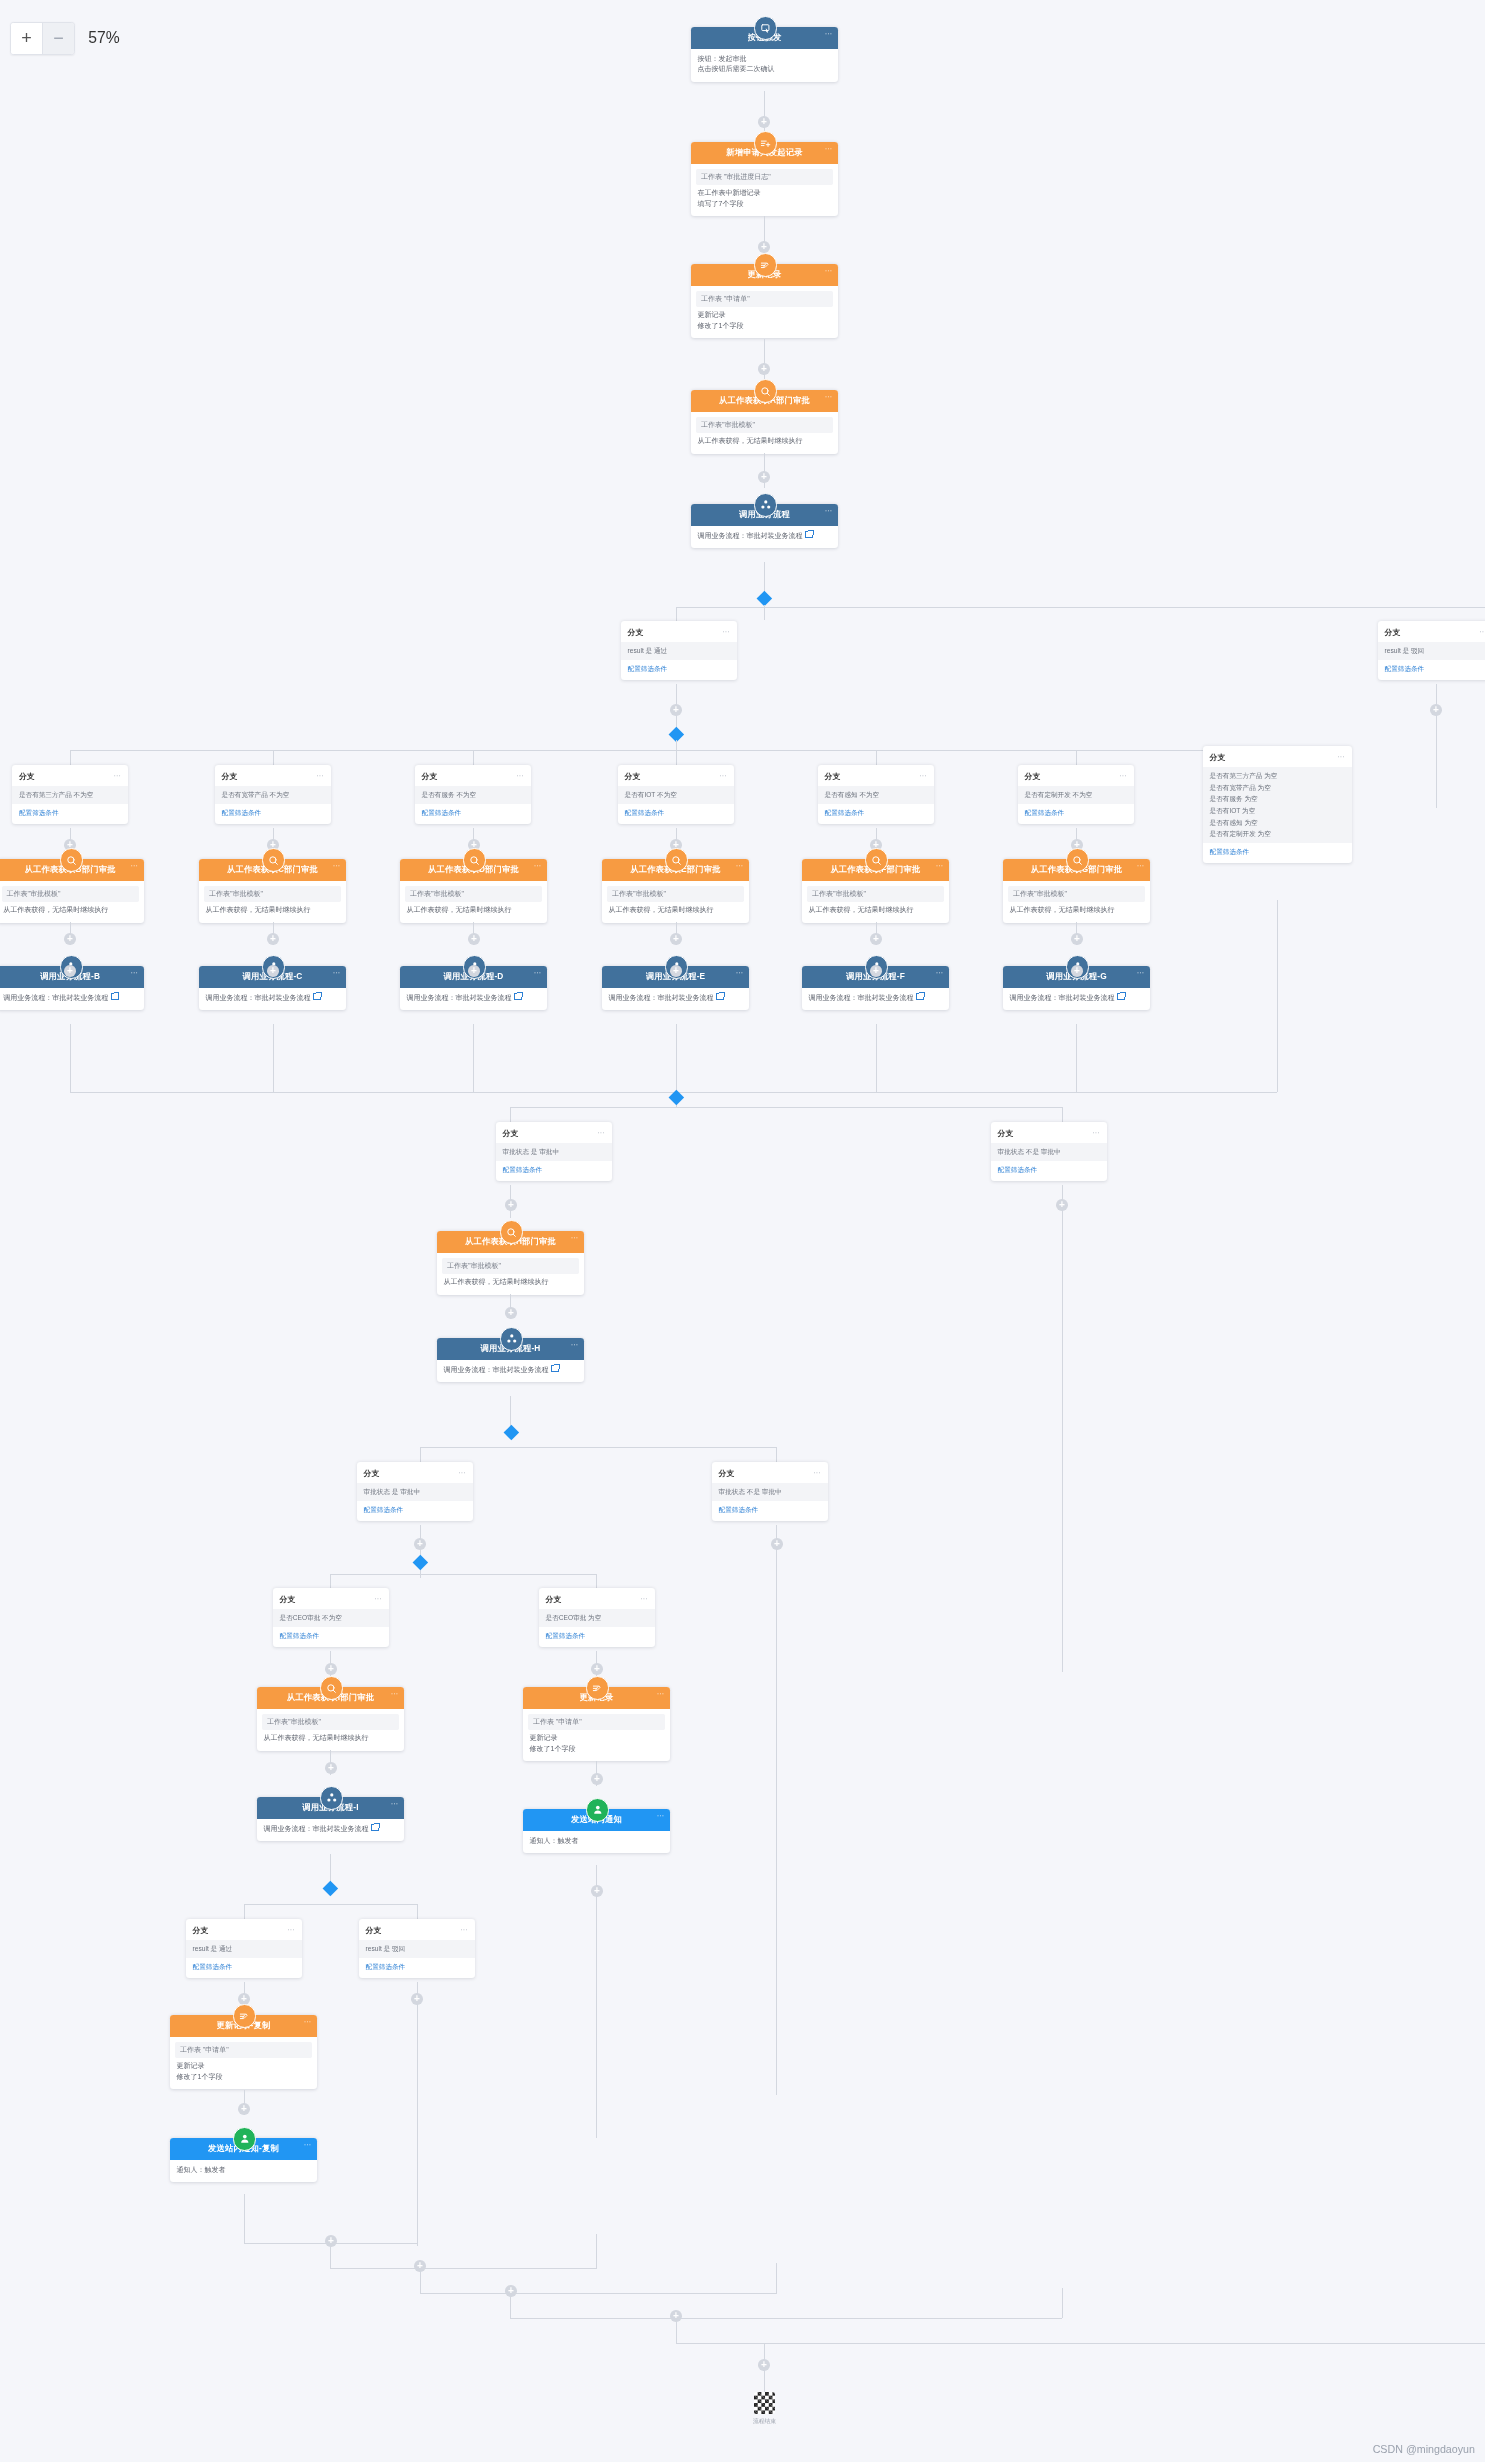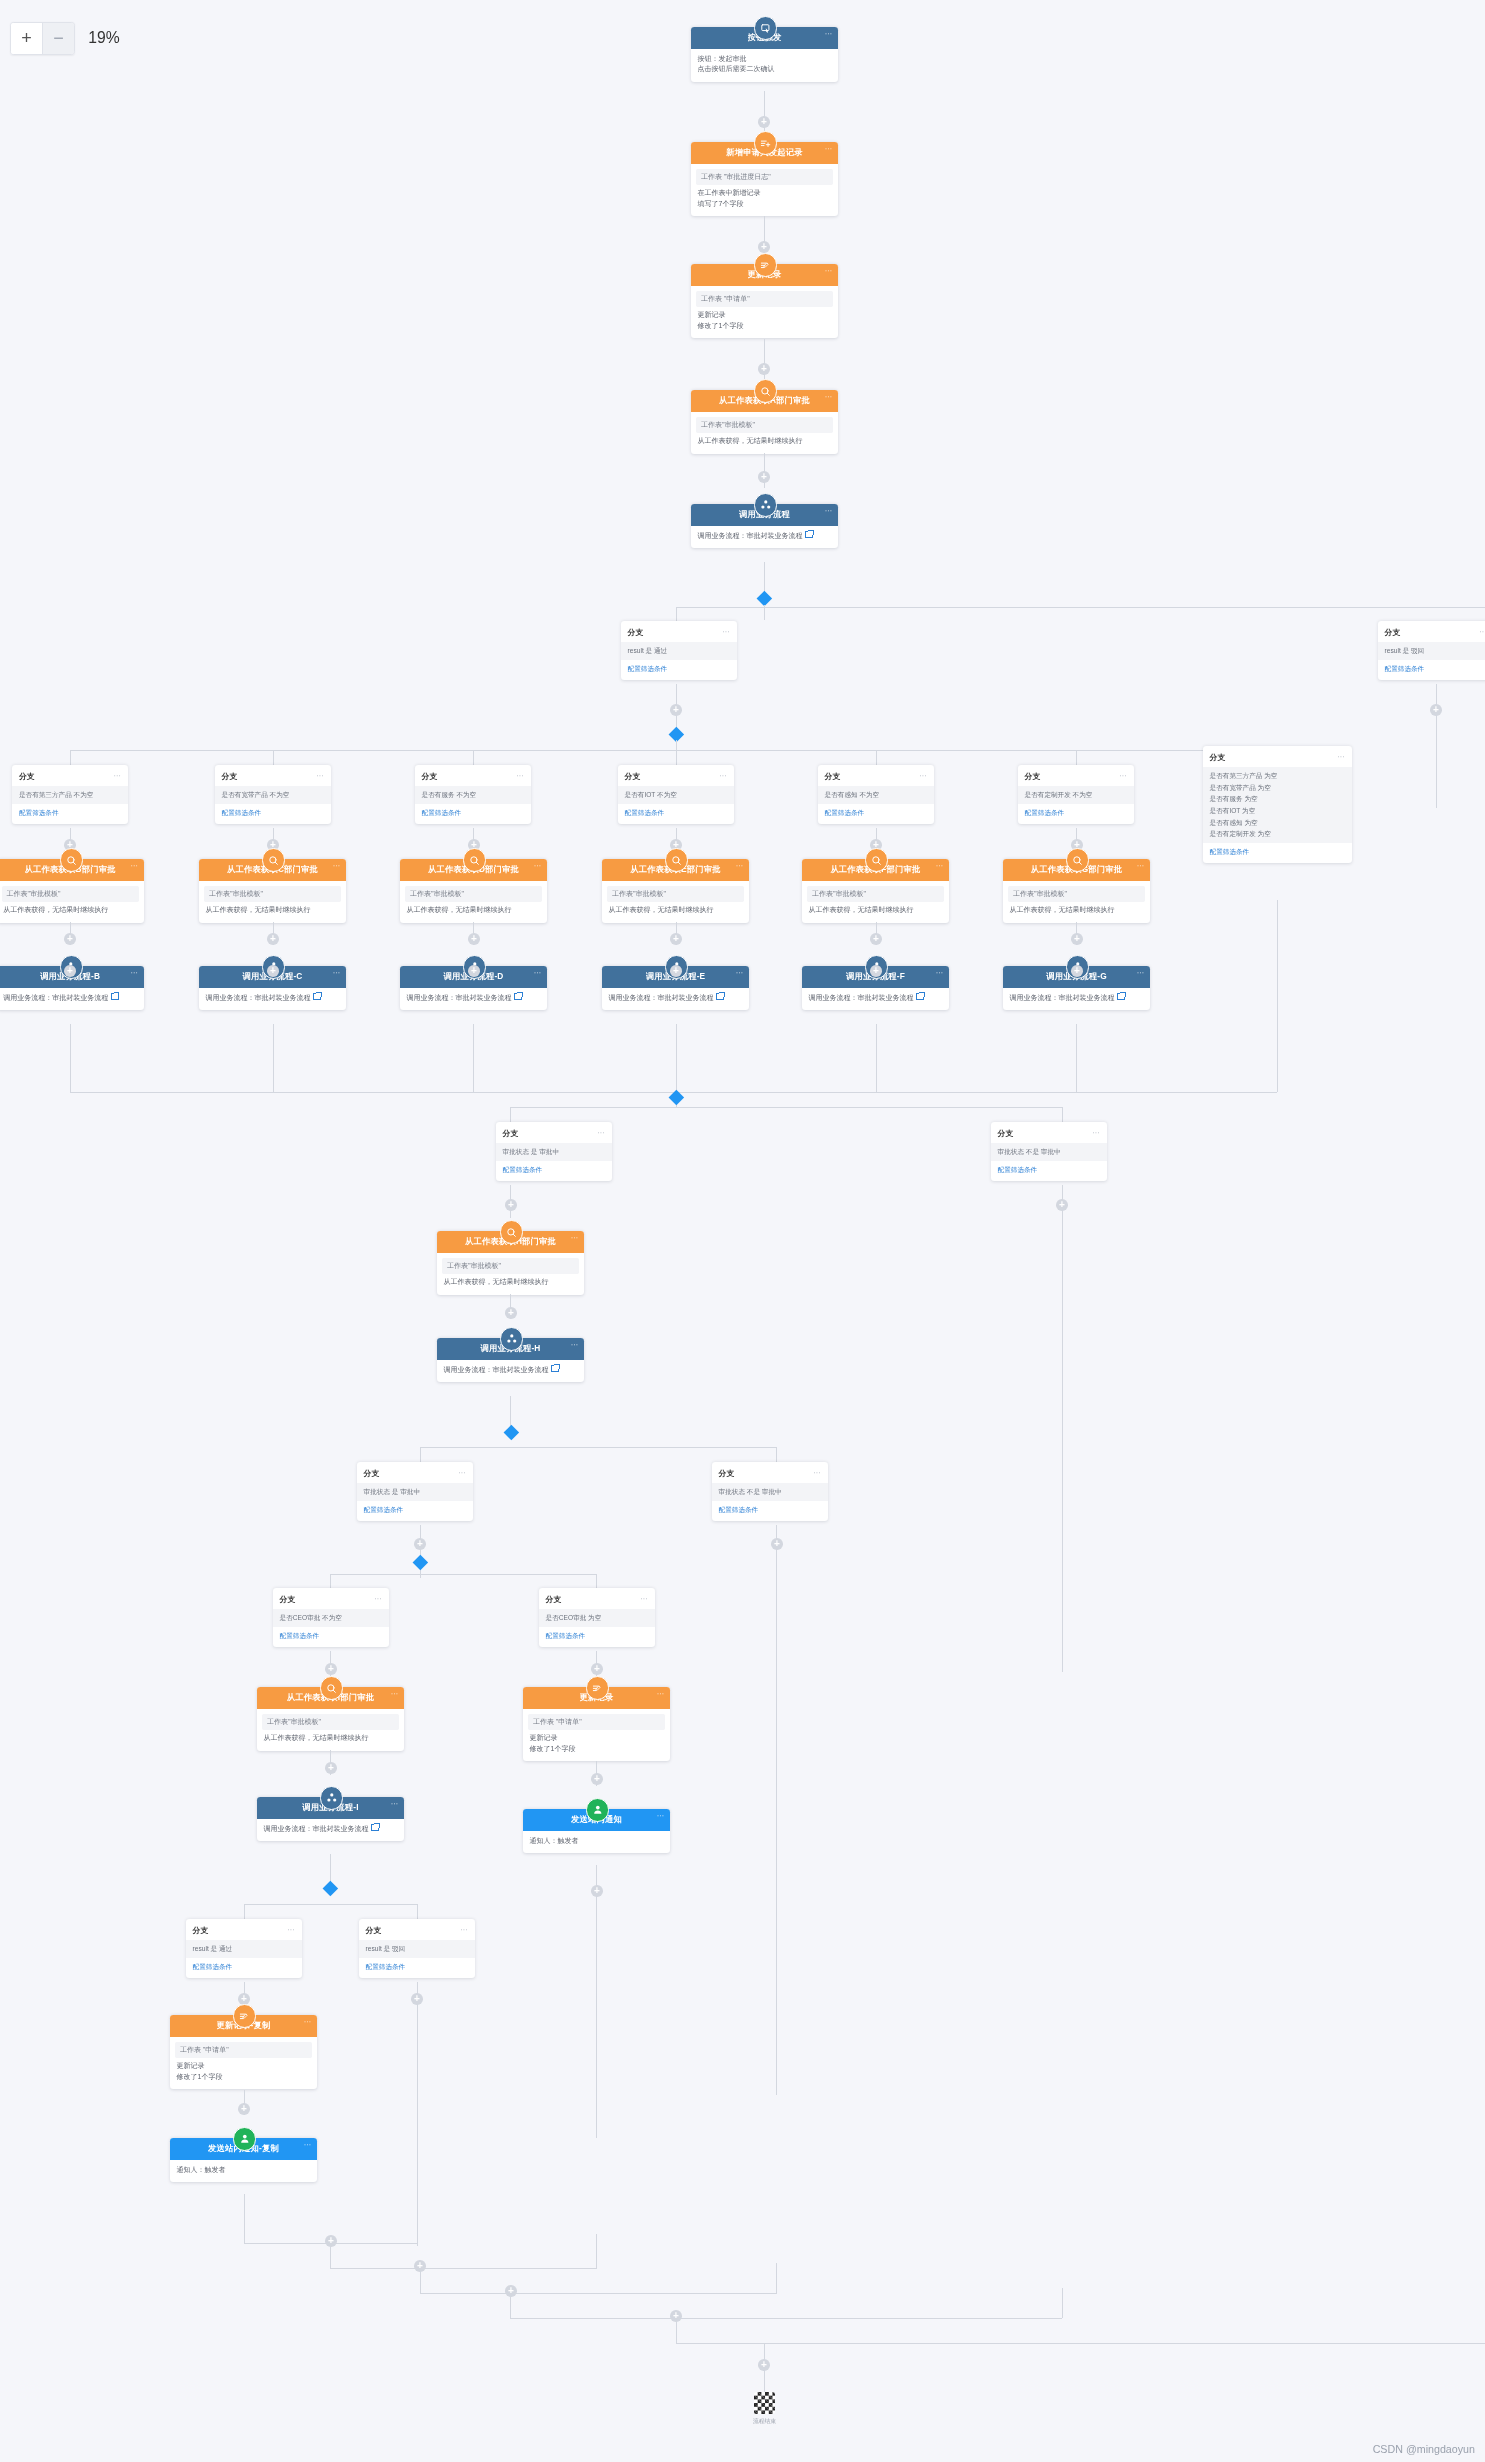--- a/index.html
+++ b/index.html
@@ -75,21 +75,21 @@
   .watermark{position:absolute;right:10px;bottom:6.6px;font-size:10.7px;color:#9aa1ad;}
 </style>
 </head>
 <body>
 
 <div class="zoom-bar">
   <div class="zoom-btns">
     <div class="zoom-btn">+</div>
     <div class="zoom-btn minus">−</div>
   </div>
-  <div class="zoom-level">19%</div>
+  <div class="zoom-level">57%</div>
 </div>
 
 <div id="canvas">
     <div class="node blue" style="left: 691px; top: 27px;">
       <div class="hd">
        <span class="badge blue">
           <svg width="10.7" height="10.7" viewBox="0 0 24 24" fill="none" stroke="#fff" stroke-width="2.2" stroke-linecap="round" stroke-linejoin="round">
             <rect x="4" y="4" width="16" height="13" rx="2"></rect>
             <path d="M13 12l6 6-2 .6 1.3 2.5-1.6.8-1.3-2.5L14 21z" fill="#fff" stroke="none"></path>
           </svg>

